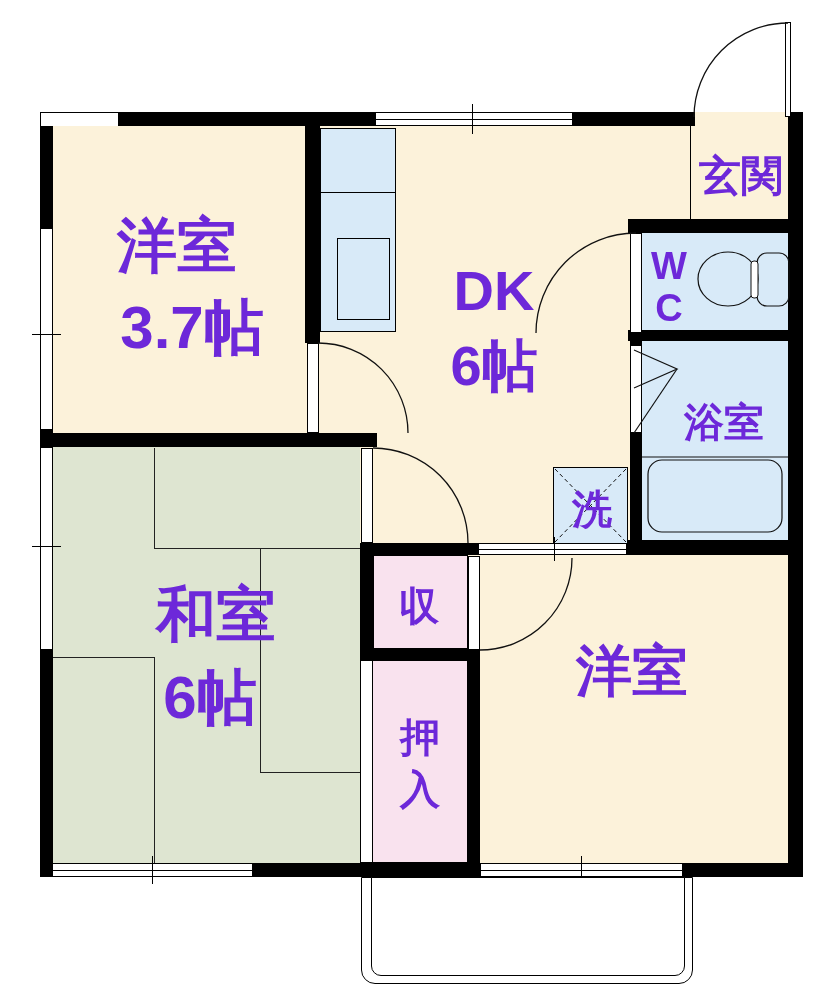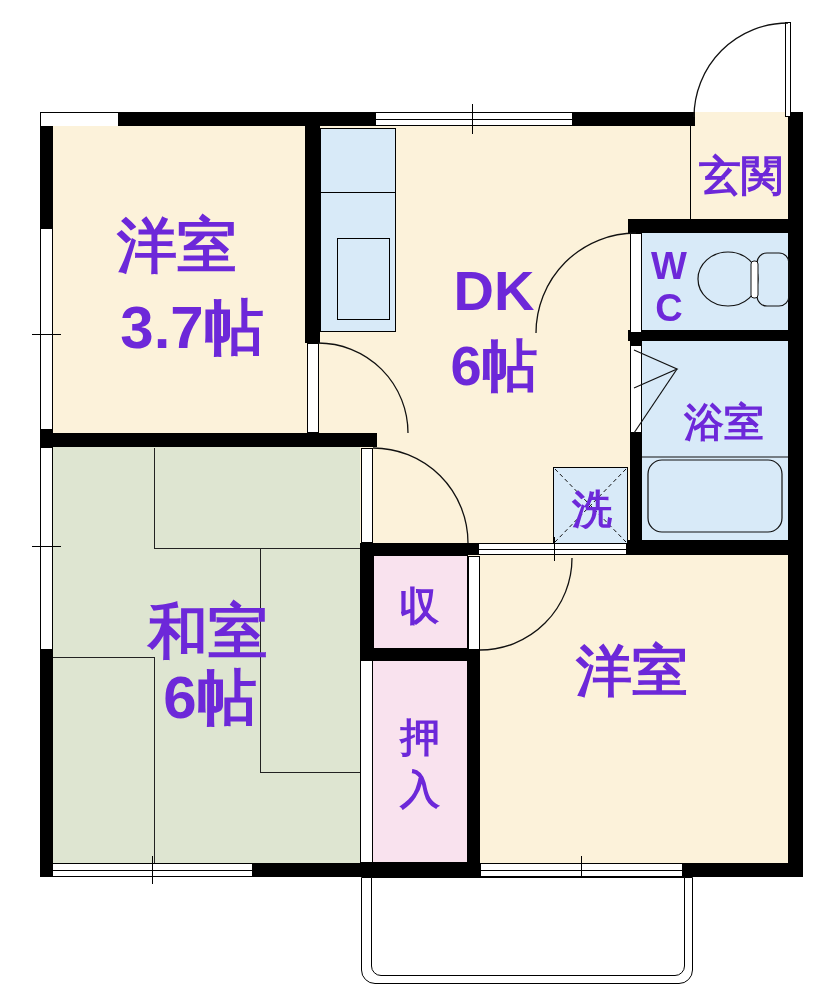--- a/index.html
+++ b/index.html
@@ -158,21 +158,21 @@
     <line x1="555" y1="469" x2="626" y2="542" stroke="#111" stroke-width="1" stroke-dasharray="4 3"></line>
     <line x1="626" y1="469" x2="555" y2="542" stroke="#111" stroke-width="1" stroke-dasharray="4 3"></line>
   </svg>
 
   <div class="label lbl-lg" style="left:177px;top:246px;">洋室</div>
   <div class="label lbl-lg" style="left:168px;top:328px;margin-left:24px;">3.7帖</div>
 
   <div class="label lbl-md" style="left:494px;top:291px;">DK</div>
   <div class="label lbl-md" style="left:494px;top:366px;">6帖</div>
 
-  <div class="label lbl-lg" style="left:208px;top:615px;margin-top:17px;">和室</div>
+  <div class="label lbl-lg" style="left:216px;top:615px;">和室</div>
   <div class="label lbl-lg" style="left:210px;top:698px;">6帖</div>
 
   <div class="label lbl-md" style="left:632px;top:671px;">洋室</div>
 
   <div class="label lbl-sm" style="left:741px;top:176px;font-size:42px;">玄関</div>
 
   <div class="label" style="left:669px;top:266px;font-size:38px;font-weight:bold;">W</div>
   <div class="label" style="left:669px;top:308px;font-size:38px;font-weight:bold;">C</div>
 
   <div class="label lbl-sm" style="left:724px;top:422px;">浴室</div>

